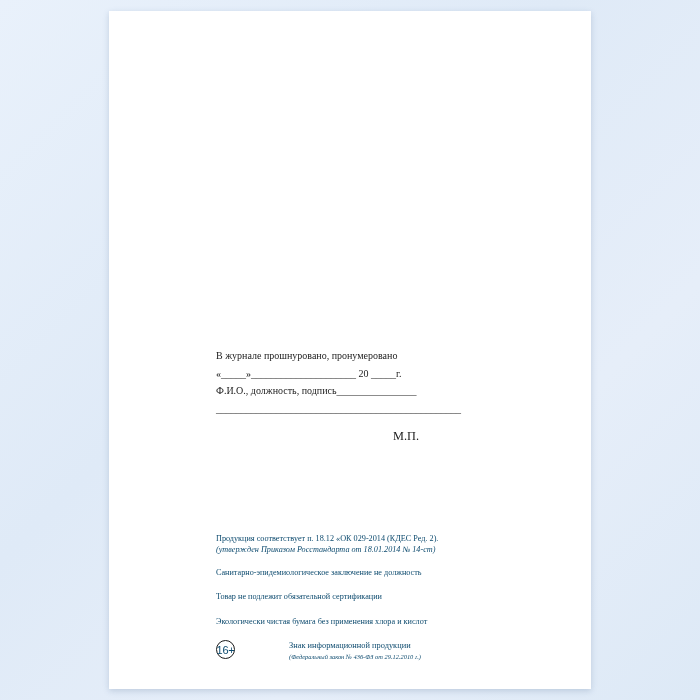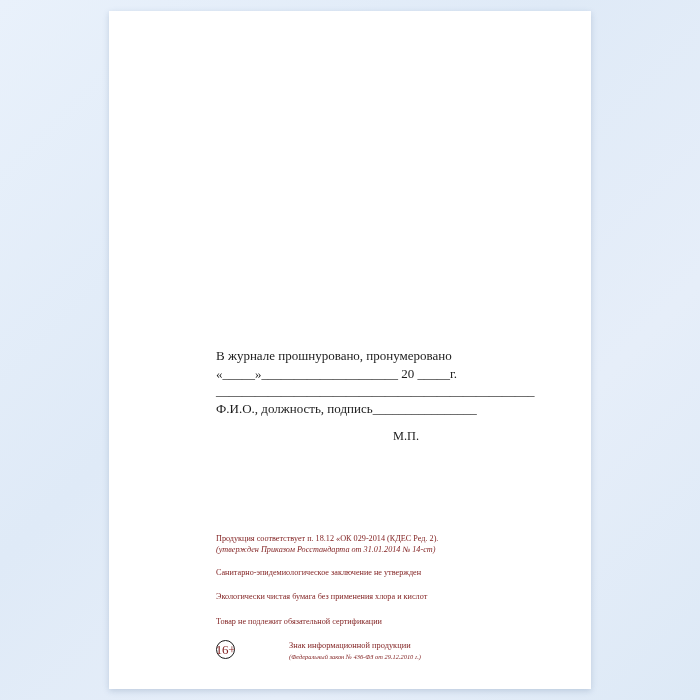--- a/index.html
+++ b/index.html
@@ -26,40 +26,40 @@
     width: 482px;
     height: 678px;
     background: #ffffff;
     box-shadow: 0 2px 6px rgba(60, 90, 130, 0.22);
   }
   .content-block {
     position: absolute;
     left: 107px;
     top: 336px;
     width: 340px;
-    font-size: 13px;
+    font-size: 10px;
     line-height: 17.5px;
     color: #1b1b1b;
   }
   .content-block .line {
     white-space: pre-wrap;
   }
   .mp {
     position: absolute;
     left: 284px;
     top: 418px;
     font-size: 12.3px;
     color: #1b1b1b;
   }
   .footer-block {
     position: absolute;
     left: 107px;
     top: 522px;
     width: 350px;
-    color: #7f1d1d;
+    color: #0c4a6e;
   }
   .footer-para {
     font-size: 8.2px;
     line-height: 11.4px;
     margin-bottom: 11px;
   }
   .footer-line-italic {
     font-style: italic;
   }
   .footer-single {
@@ -71,22 +71,22 @@
     position: relative;
     display: flex;
     align-items: flex-start;
     margin-top: 2px;
   }
   .age-badge {
     width: 17px;
     height: 17px;
     border: 1.2px solid #1b1b1b;
     border-radius: 50%;
-    font-size: 13px;
-    font-family: Liberation Serif, serif;
+    font-size: 11px;
+    font-family: Liberation Sans, sans-serif;
     display: flex;
     align-items: center;
     justify-content: center;
     flex: 0 0 auto;
     margin-right: 6px;
     letter-spacing: -0.2px;
   }
   .age-text {
     padding-top: 1px;
     margin-left: 48px;
@@ -103,34 +103,34 @@
 </style>
 </head>
 <body>
 
 <div class="scene">
   <div class="page-sheet">
 
     <div class="content-block">
       <div class="line">В журнале прошнуровано, пронумеровано</div>
       <div class="line">«_____»_____________________ 20 _____г.</div>
+      <div class="line">Ф.И.О., должность, подпись________________</div>
       <div class="line">_________________________________________________</div>
-      <div class="line">Ф.И.О., должность, подпись________________</div>
     </div>
 
     <div class="mp">М.П.</div>
 
     <div class="footer-block">
       <div class="footer-para">
         <div>Продукция соответствует п. 18.12 «ОК 029-2014 (КДЕС Ред. 2).</div>
-        <div class="footer-line-italic">(утвержден Приказом Росстандарта от 31.01.2014 № 14-ст)</div>
+        <div class="footer-line-italic">(утвержден Приказом Росстандарта от 18.01.2014 № 14-ст)</div>
       </div>
-      <div class="footer-single">Санитарно-эпидемиологическое заключение не утвержден</div>
+      <div class="footer-single">Санитарно-эпидемиологическое заключение не должность</div>
+      <div class="footer-single">Товар не подлежит обязательной сертификации</div>
       <div class="footer-single">Экологически чистая бумага без применения хлора и кислот</div>
-      <div class="footer-single">Товар не подлежит обязательной сертификации</div>
       <div class="age-row">
         <div class="age-badge">16+</div>
         <div class="age-text">
           <div class="age-title">Знак информационной продукции</div>
           <div class="age-sub">(Федеральный закон № 436-ФЗ от 29.12.2010 г.)</div>
         </div>
       </div>
     </div>
 
   </div>

